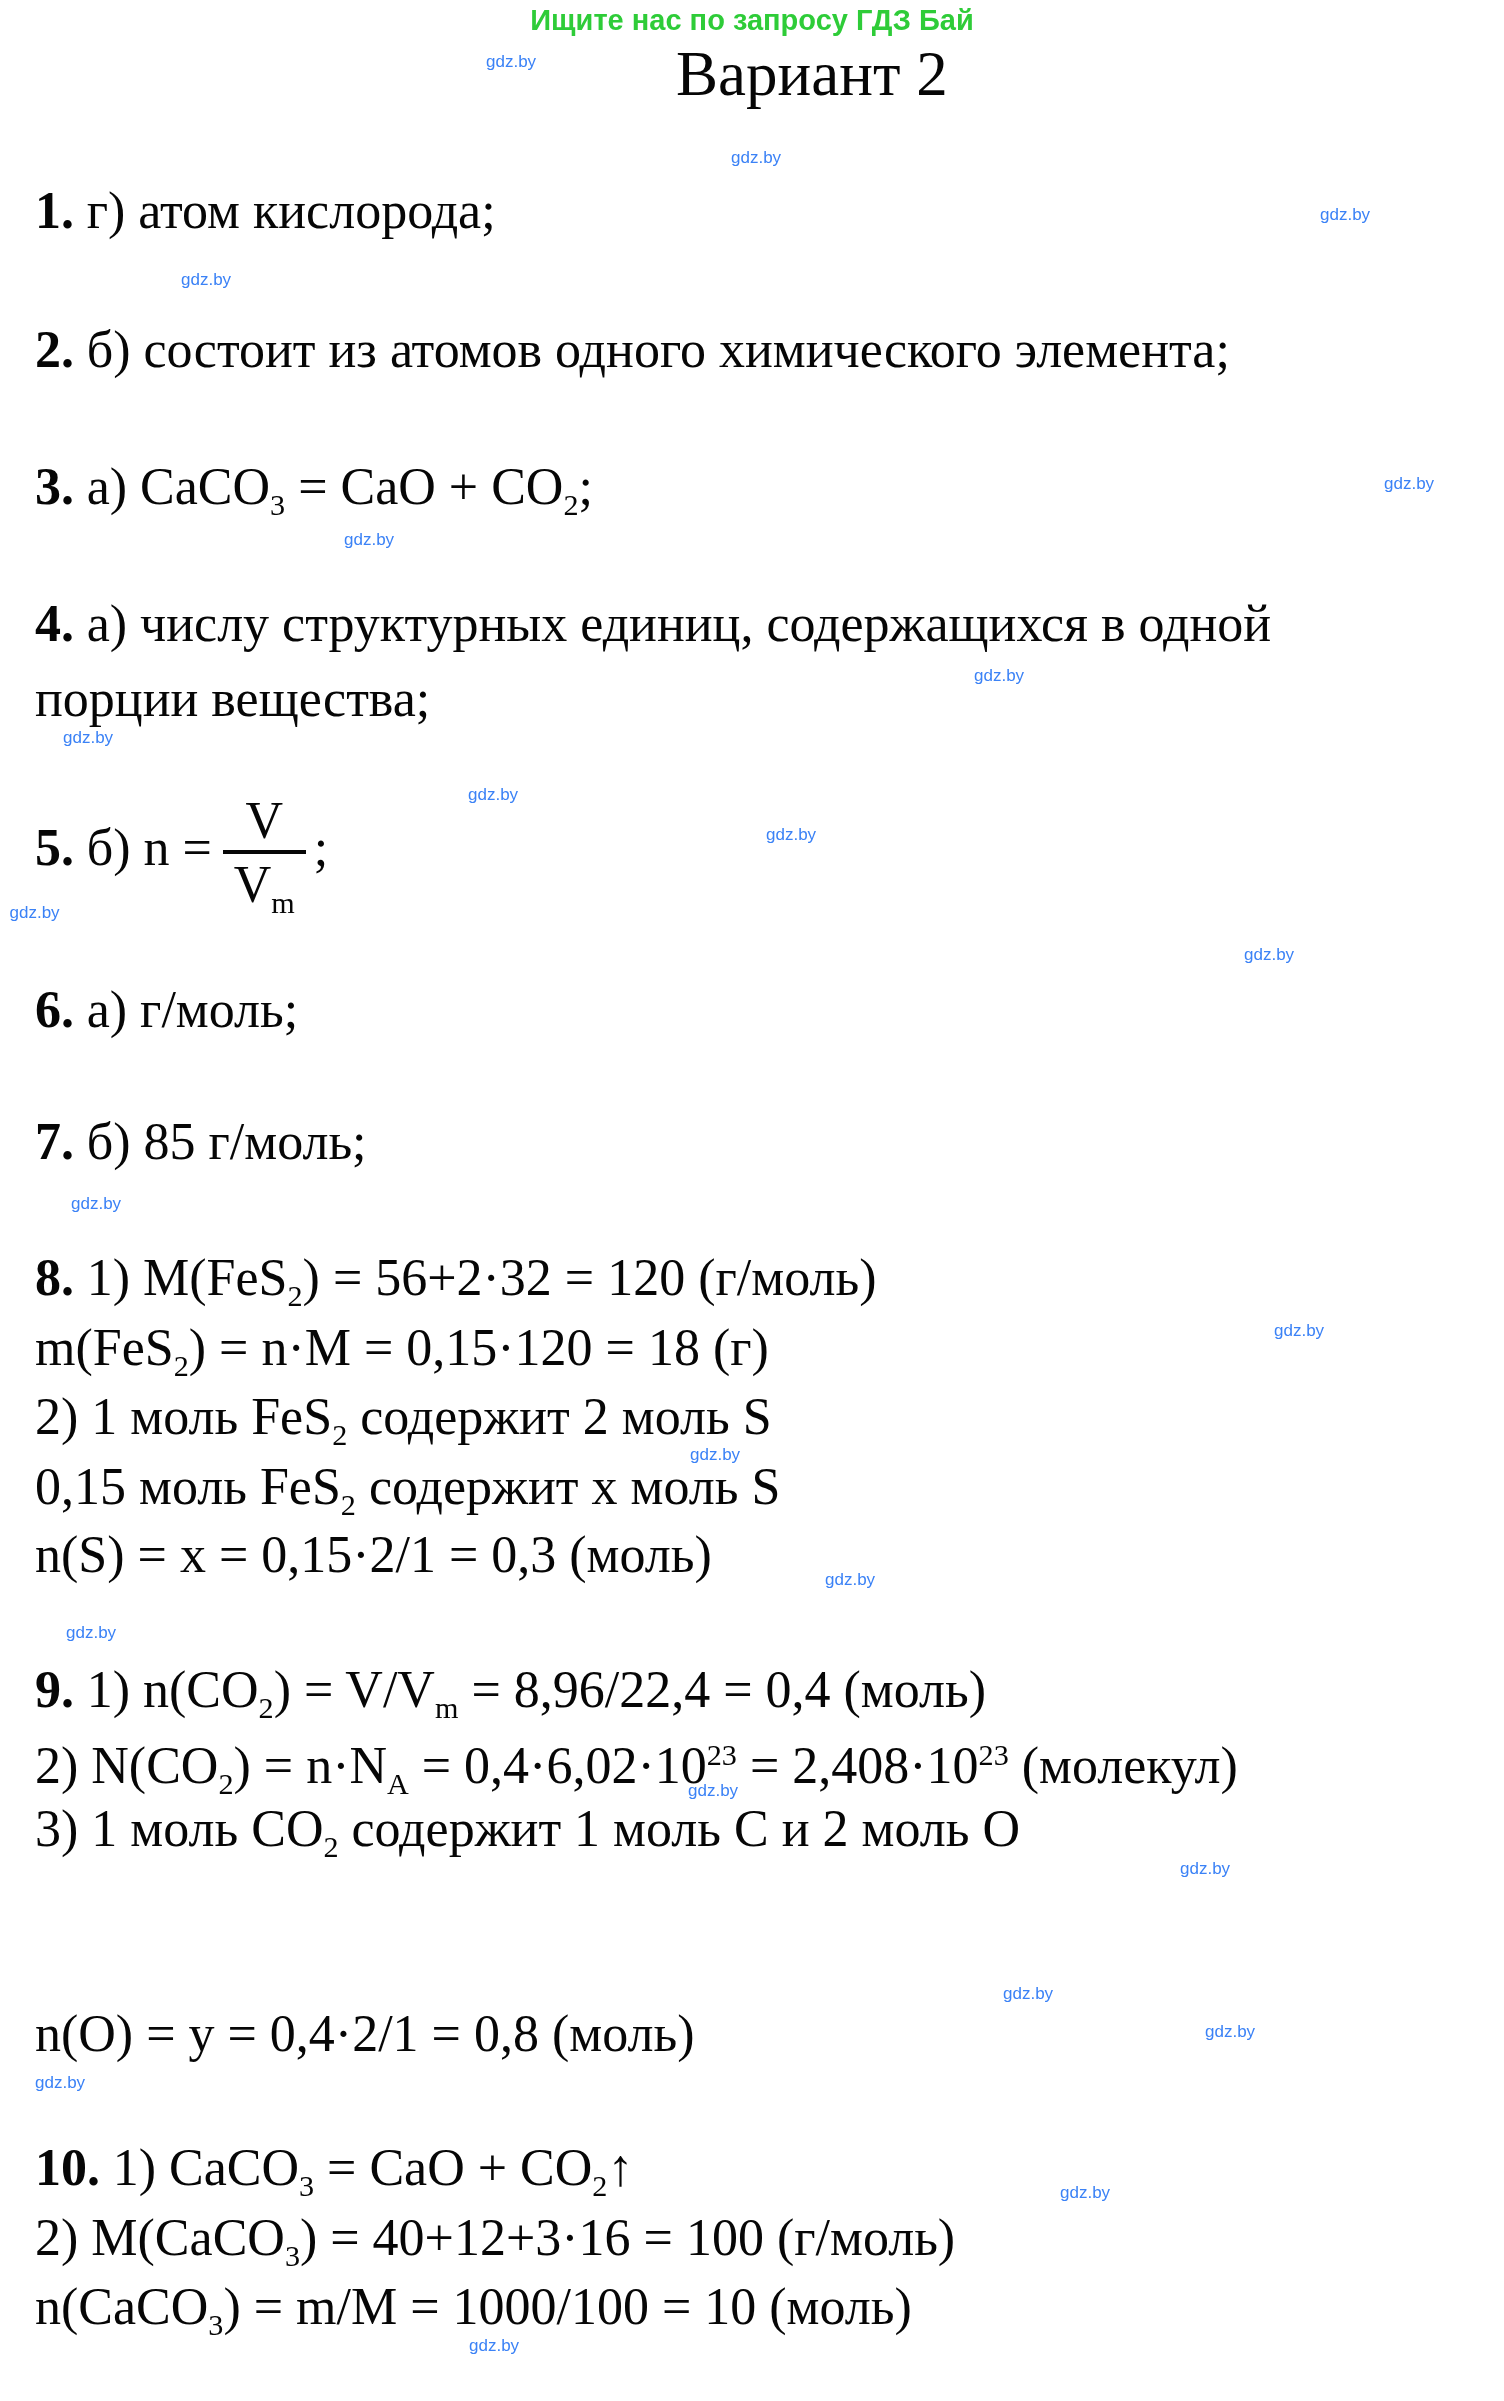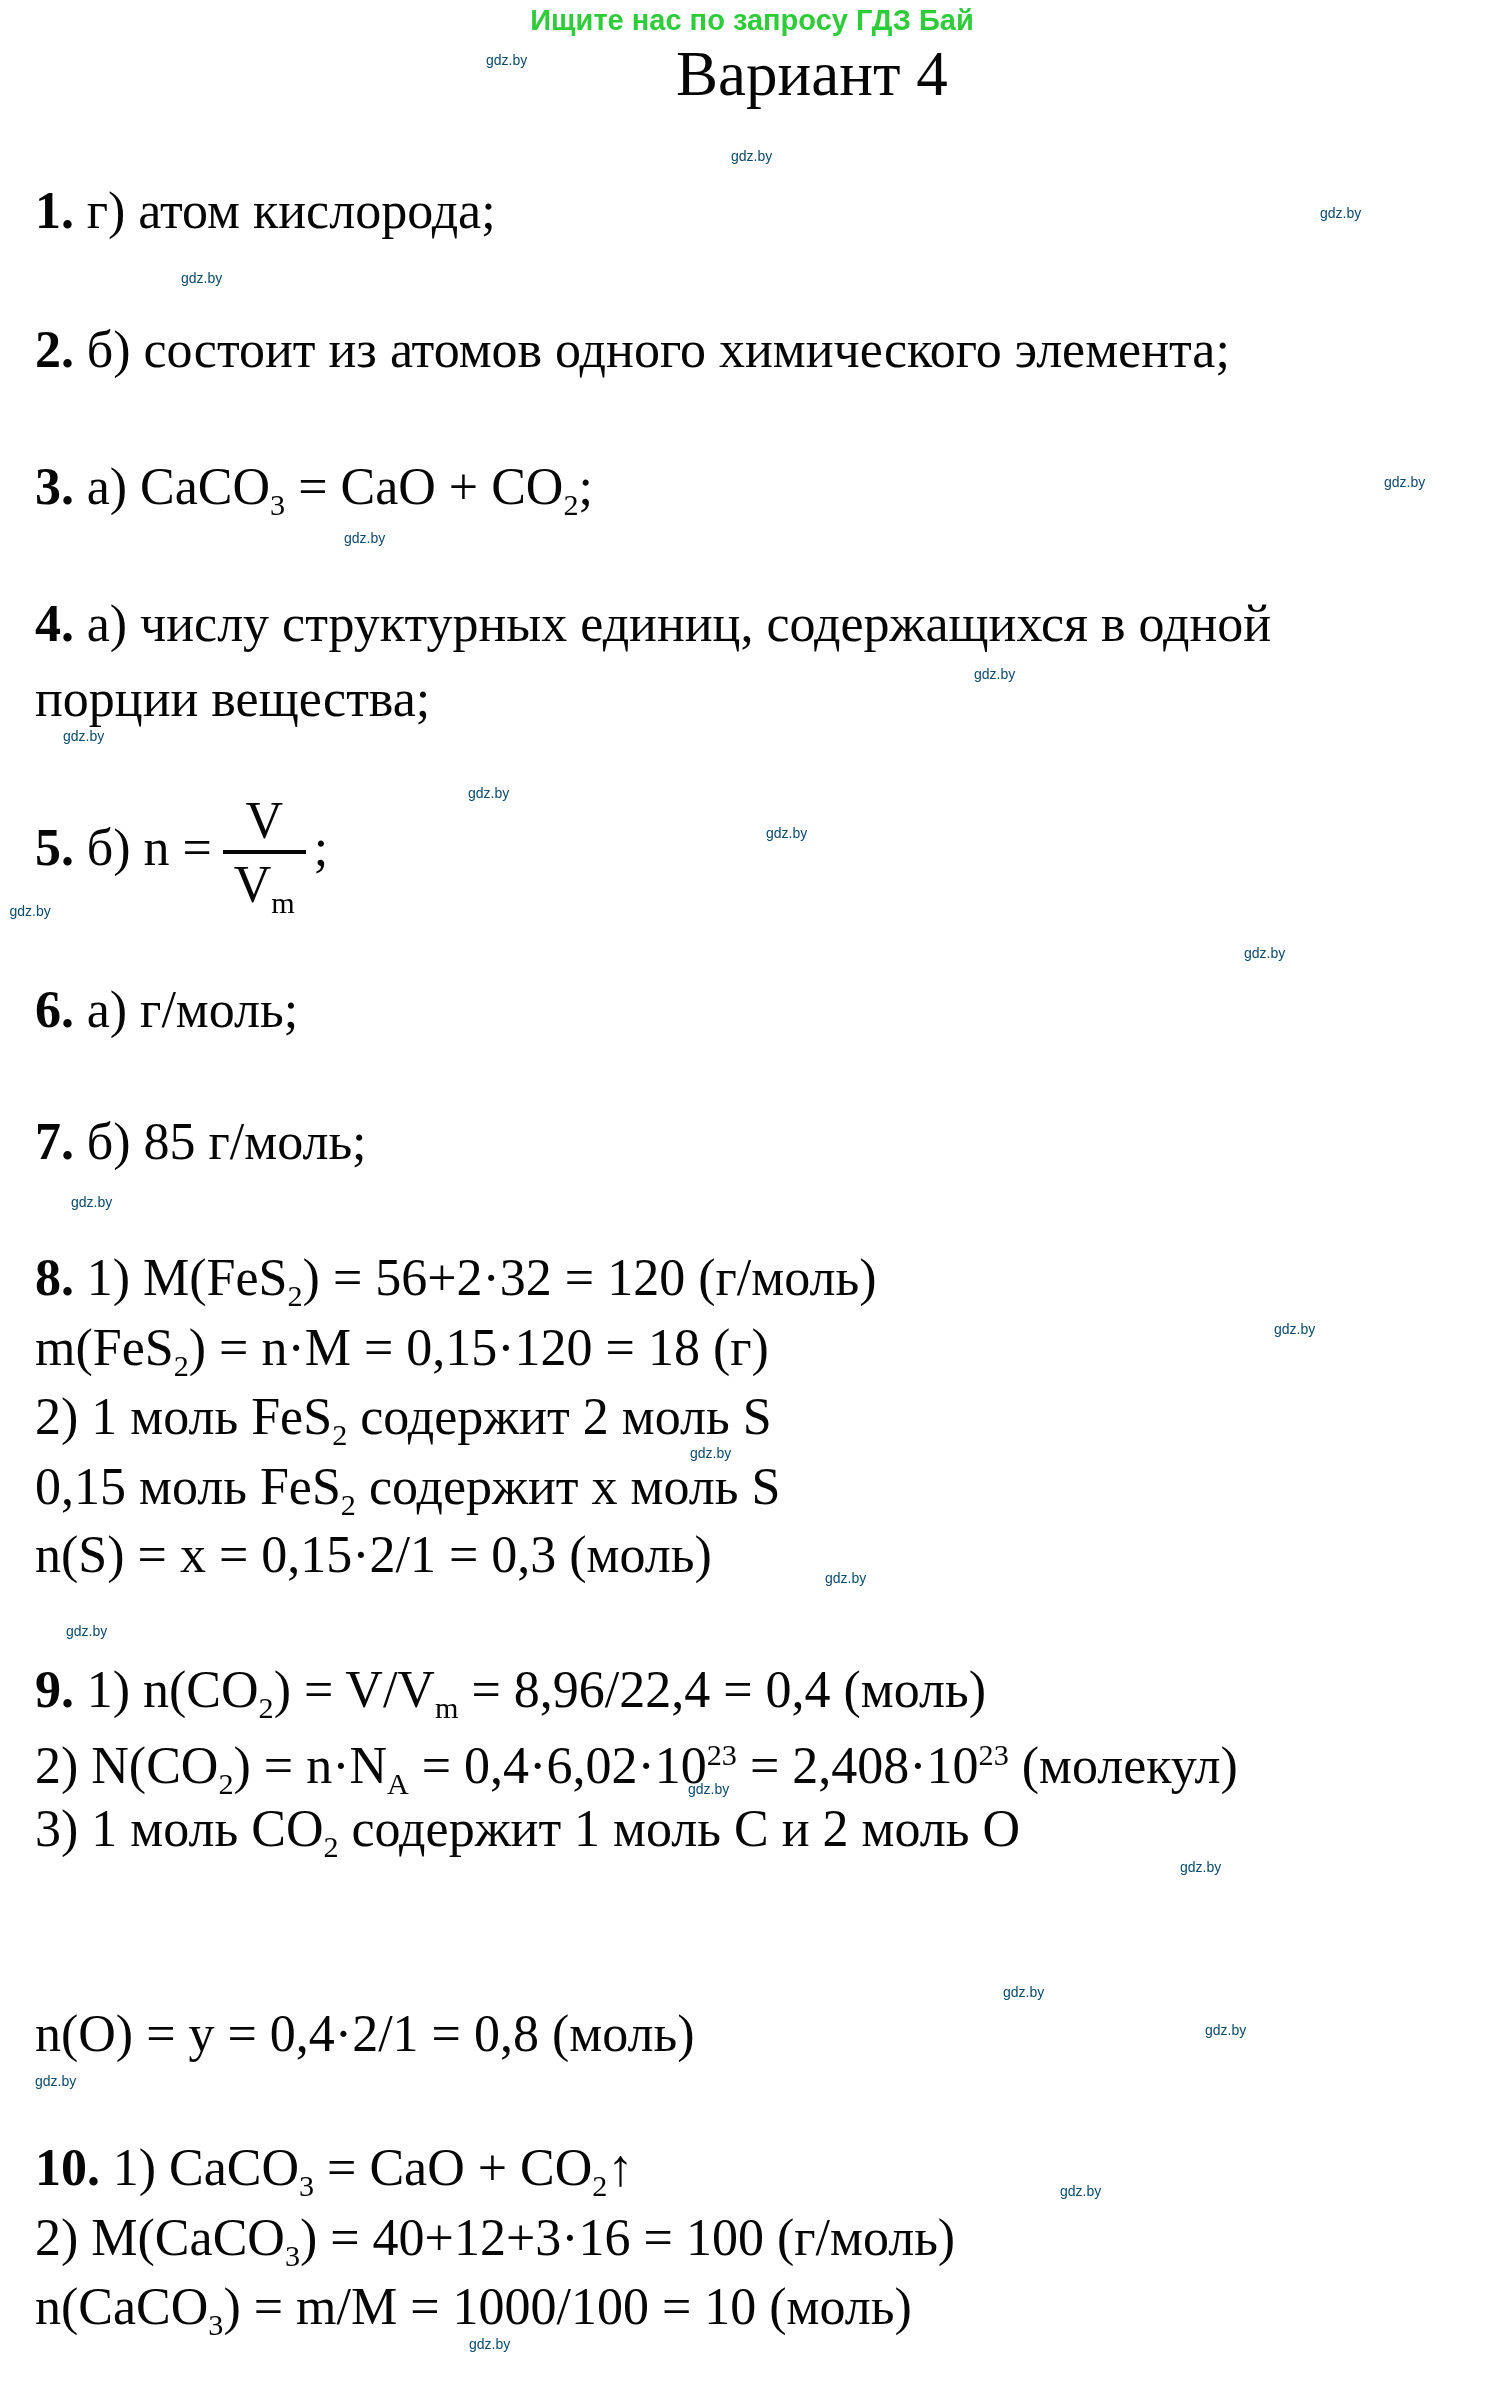--- a/index.html
+++ b/index.html
@@ -11,34 +11,34 @@
   .doc-title{position:absolute;top:40px;left:676px;margin:0;font-weight:normal;
         font-size:63px;line-height:1.1;white-space:nowrap;}
   .line{position:absolute;left:35px;font-size:52px;line-height:1.12;white-space:nowrap;}
   .num{font-weight:bold;margin-right:12.7px;}
   sub{font-size:0.58em;line-height:0;}
   sup{font-size:0.58em;line-height:0;vertical-align:super;}
   .frac{display:inline-flex;flex-direction:column;align-items:center;
         vertical-align:middle;margin:0 8px 0 11px;}
   .fnum{display:block;padding:0 11px 3.2px 11px;line-height:1;}
   .fden{display:block;border-top:4px solid #060606;padding:4.8px 11px 0 11px;line-height:1;}
-  .wm{position:absolute;font-family:"Liberation Sans",sans-serif;font-size:14px;
-        color:#0c4a6e;white-space:nowrap;}
+  .wm{position:absolute;font-family:"Liberation Sans",sans-serif;font-size:17px;
+        color:#3b82f6;white-space:nowrap;}
   .promo-bottom{position:absolute;top:2365px;left:0;width:100%;text-align:center;
         font-family:"Liberation Sans",sans-serif;font-weight:bold;font-size:27px;
         color:var(--promo-purple,#4a0d8d);word-spacing:8px;white-space:nowrap;}
 </style>
 </head>
 <body>
 
 <div class="page">
 
   <div class="promo-top">Ищите нас по запросу ГДЗ Бай</div>
 
-  <h1 class="doc-title">Вариант 4</h1>
+  <h1 class="doc-title">Вариант 2</h1>
 
   <div class="line" style="top:182px"><b class="num">1.</b><span>г) атом кислорода;</span></div>
 
   <div class="line" style="top:321px"><b class="num">2.</b><span>б) состоит из атомов одного химического элемента;</span></div>
 
   <div class="line" style="top:458px"><b class="num">3.</b><span>а) CaCO<sub>3</sub> = CaO + CO<sub>2</sub>;</span></div>
 
   <div class="line" style="top:595px"><b class="num">4.</b><span>а) числу структурных единиц, содержащихся в одной</span></div>
   <div class="line" style="top:670px"><span>порции вещества;</span></div>
 

